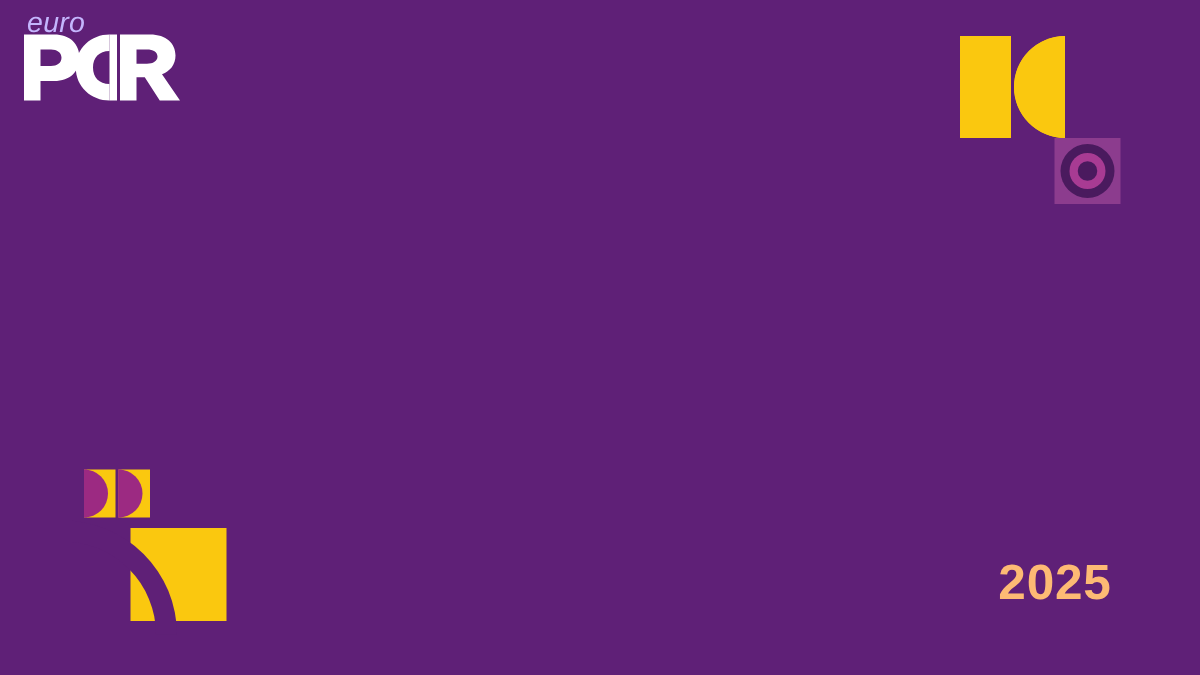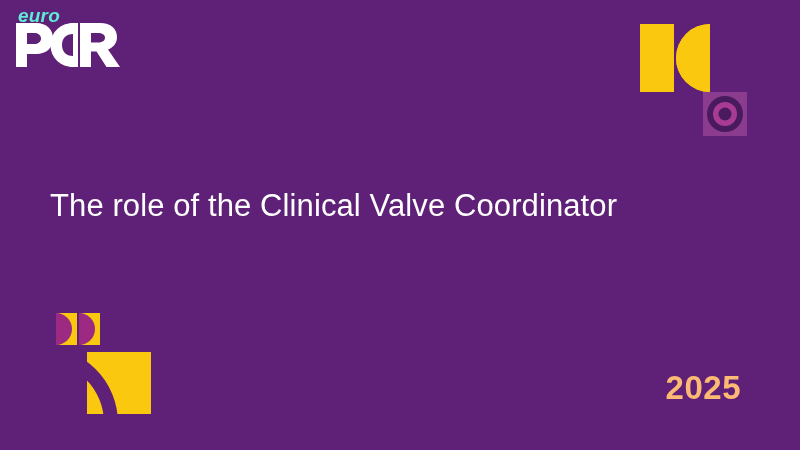--- a/index.html
+++ b/index.html
@@ -30,22 +30,22 @@
   }
   #logo-euro {
     position:absolute;
     left:2px;
     top:0px;
     font-family:"Liberation Sans", sans-serif;
     font-style:italic;
     font-size:19px;
     line-height:19px;
     letter-spacing:0.2px;
-    color:#5eead4;
-    font-weight:700;
+    color:#c4b5fd;
+    font-weight:400;
   }
   #logo-pcr {
     position:absolute;
     left:0px;
     top:16px;
     width:108px;
     height:46px;
   }
 
   
@@ -107,21 +107,20 @@
       <path d="M57 1 C45 1 34.5 10 34.5 23 C34.5 36 45 45 57 45 L57 34
                C50 34 46 29.5 46 23 C46 16.5 50 12 57 12 Z" fill="#ffffff"></path>
 
       <path d="M57 1 H62 V45 H57 Z" fill="#ffffff"></path>
 
       <path d="M64 1 H84 C95 1 101 7 101 15 C101 21 97.5 25.5 92 27.5 L104 45 H90.5 L80.5 29.5 H75 V45 H64 Z
                M75 11 V20.5 H82 C86 20.5 89 18.8 89 15.7 C89 12.6 86 11 82 11 Z" fill="#ffffff" fill-rule="evenodd"></path>
     </svg>
   </div>
 
-  <h1 id="title">The role of the Clinical Valve Coordinator</h1>
 
   <div id="year">2025</div>
 
   <div class="decor" id="decor-tr">
     <svg width="124" height="116" viewBox="0 0 124 116" aria-hidden="true">
 
       <rect x="8" y="0" width="34" height="68" fill="#fac80f"></rect>
 
       <g>
         <rect x="42" y="0" width="36" height="68" fill="#fac80f"></rect>

